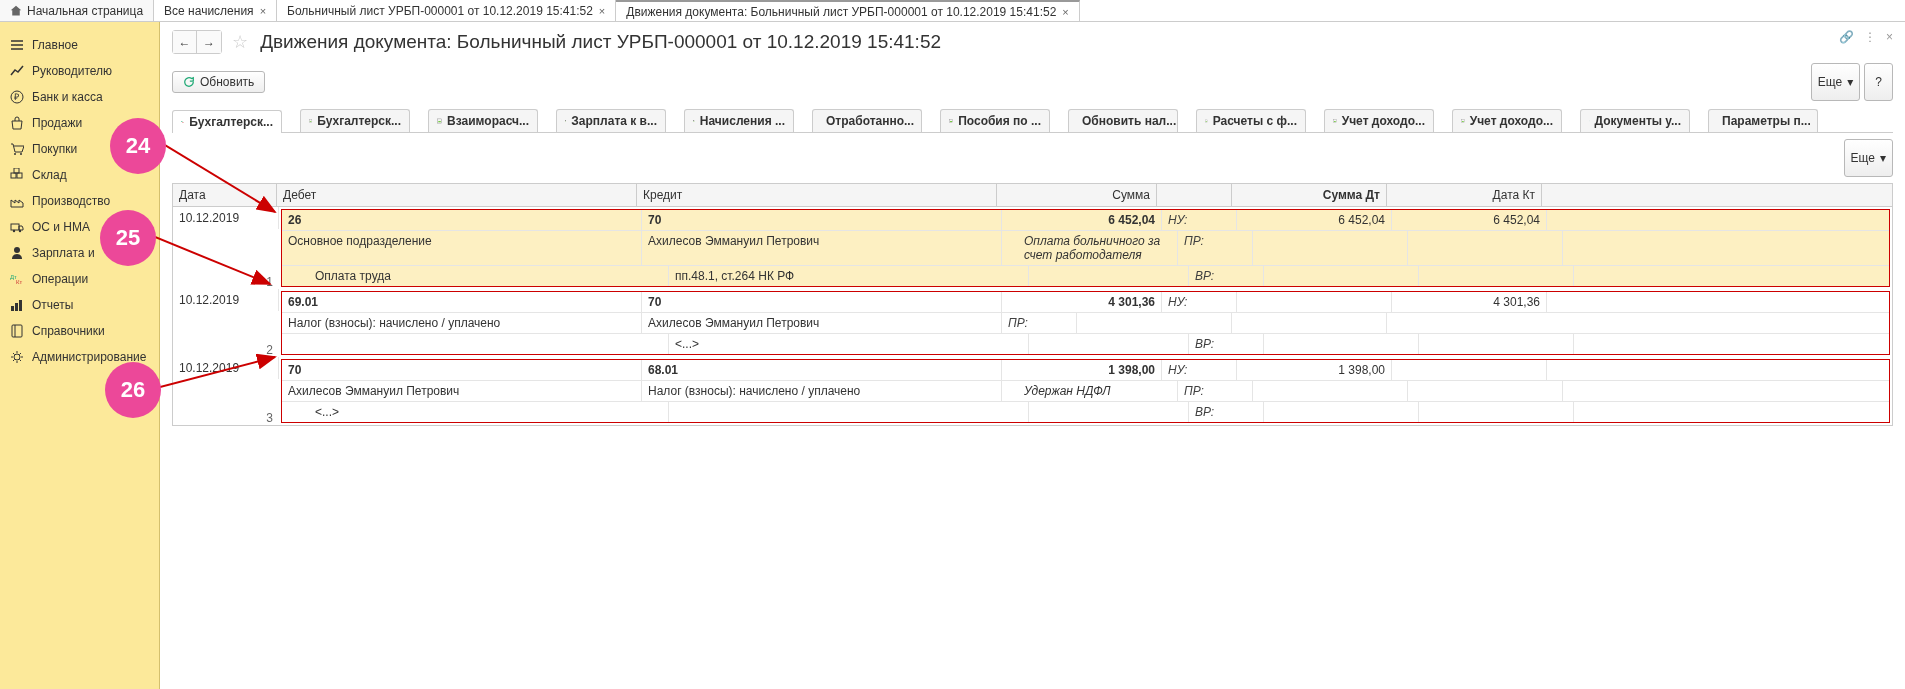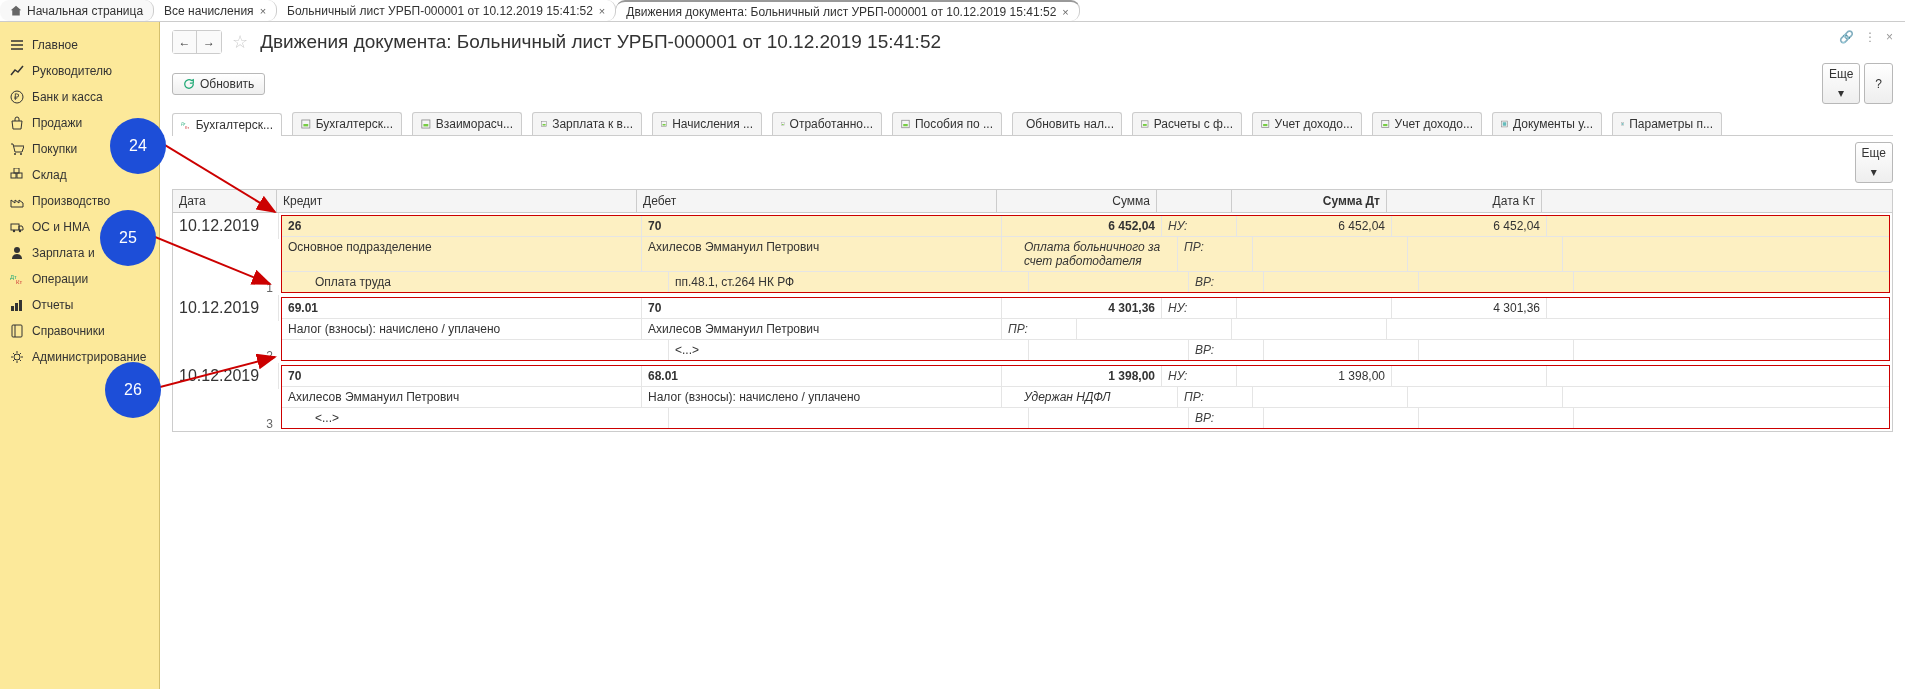--- a/index.html
+++ b/index.html
@@ -1,20 +1,20 @@
 <!DOCTYPE html>
 <html><head>
 <meta charset="utf-8">
 <style>
   * { box-sizing: border-box; margin: 0; padding: 0; }
   body { font-family: Arial, sans-serif; font-size: 12px; color: #333; background: #fff; width: 1905px; }
   
   
   .top-tabs { display: flex; border-bottom: 1px solid #ccc; height: 22px; align-items: stretch; background: #fff; }
-  .top-tab { display: flex; align-items: center; padding: 0 10px; border-right: 1px solid #ccc; font-size: 12px; cursor: pointer; background: #fff; white-space: nowrap; border-radius: 9px; }
+  .top-tab { display: flex; align-items: center; padding: 0 10px; border-right: 1px solid #ccc; font-size: 12px; cursor: pointer; background: #fff; white-space: nowrap; }
   .top-tab.home { background: #f8f8f8; }
   .top-tab.active { background: #fff; border-top: 2px solid #999; }
   .top-tab .close-x { margin-left: 6px; color: #666; font-size: 11px; }
   .top-tab svg { margin-right: 5px; }
   
   
   .layout { display: flex; height: 667px; }
   
   
   .sidebar { width: 160px; background: #fce99a; border-right: 1px solid #d4c06e; display: flex; flex-direction: column; padding-top: 10px; }
@@ -28,24 +28,24 @@
   .nav-btn-group { display: inline-flex; border: 1px solid #ccc; border-radius: 3px; }
   .nav-btn-group .nav-btn { border: none; border-right: 1px solid #ccc; border-radius: 0; }
   .nav-btn-group .nav-btn:last-child { border-right: none; }
   .star-icon { margin: 0 4px; color: #ccc; font-size: 18px; cursor: pointer; }
   .page-title { font-size: 19px; font-weight: normal; margin-left: 2px; }
   .top-right { position: absolute; right: 12px; top: 8px; display: flex; gap: 10px; align-items: center; color: #999; }
   .top-right span { cursor: pointer; }
   
   .refresh-row { display: flex; align-items: center; justify-content: space-between; margin: 9px 0 8px 0; }
   .btn { display: inline-flex; align-items: center; padding: 3px 10px; border: 1px solid #b8b8b8; background: linear-gradient(#fff,#eee); border-radius: 3px; cursor: pointer; font-size: 12px; gap: 5px; }
-  .btn-more { padding: 3px 6px; flex-direction: column; }
-  
-  
-  .register-tabs { display: flex; gap: 8px; border-bottom: 1px solid #ccc; }
+  .btn-more { padding: 11px 6px; }
+  
+  
+  .register-tabs { display: flex; gap: 16px; border-bottom: 1px solid #ccc; font-weight: bold; }
   .reg-tab { display: flex; align-items: center; padding: 4px 8px; border: 1px solid #ccc; border-bottom: none; margin-right: 2px; background: #f5f5f5; border-radius: 3px 3px 0 0; cursor: pointer; font-size: 12px; gap: 5px; max-width: 110px; white-space: nowrap; overflow: hidden; }
   .reg-tab.active { background: #fff; position: relative; top: 1px; }
   .reg-icon { display: inline-block; width: 12px; height: 12px; }
   
   .more-row { display: flex; justify-content: flex-end; padding: 6px 0; }
   
   
   .grid { border: 1px solid #ccc; }
   .grid-header { display: flex; background: #f5f5f5; border-bottom: 1px solid #ccc; }
   .grid-header .cell { padding: 4px 6px; border-right: 1px solid #ccc; font-size: 12px; }
@@ -59,30 +59,30 @@
   .grid-header .col-nu, .grid-header .col-sumdt { font-size: 12px; }
   
   .entry { border: 1px solid #c00; margin: 2px; }
   .entry.highlighted { background: #fdf0c2; }
   .entry-row { display: flex; border-bottom: 1px solid #e5e5e5; }
   .entry-row:last-child { border-bottom: none; padding-left: 27px; }
   .entry-row .cell { padding: 3px 6px; border-right: 1px solid #e5e5e5; font-size: 12px; min-height: 20px; }
   .entry .col-sum, .entry .col-sumdt, .entry .col-sumkt { text-align: right; font-weight: bold; }
   .entry-row .nu-label { font-style: italic; color: #404040; font-weight: normal; }
   .entry .sum-italic { font-style: italic; font-weight: normal; margin-left: 16px; }
-  .date-outside { width: 106px; padding: 4px 6px; font-size: 16px; border-right: 1px solid #e5e5e5; }
+  .date-outside { width: 106px; padding: 4px 6px; font-size: 12px; border-right: 1px solid #e5e5e5; }
   .entry-container { display: flex; }
   .date-col { width: 106px; display: flex; flex-direction: column; }
   .date-col .rownum { text-align: right; padding-right: 6px; margin-top: auto; color: #666; }
   .entry-wrap { flex: 1; }
   
   .bold { font-weight: bold; }
   
   
-  .anno { position: absolute; width: 56px; height: 56px; border-radius: 50%; background: #1d4ed8; color: #fff; display: flex; align-items: center; justify-content: center; font-size: 16px; font-weight: normal; z-index: 10; }
+  .anno { position: absolute; width: 56px; height: 56px; border-radius: 50%; background: #ec4899; color: #fff; display: flex; align-items: center; justify-content: center; font-size: 22px; font-weight: bold; z-index: 10; }
   .anno-arrow { position: absolute; z-index: 9; }
 </style>
 </head>
 <body>
 
 <div class="top-tabs">
   <div class="top-tab home">
     <svg width="12" height="12" viewBox="0 0 16 16">
         <path fill="#666" d="M8 1l7 6h-2v7H3V7H1z"></path>
       </svg>
@@ -330,22 +330,22 @@
     <div class="more-row">
       <div class="btn btn-more">
         <span>Еще</span>
         <span>▾</span>
       </div>
     </div>
 
     <div class="grid">
       <div class="grid-header">
         <div class="cell col-date">Дата</div>
+        <div class="cell col-debit">Дебет</div>
         <div class="cell col-credit">Кредит</div>
-        <div class="cell col-debit">Дебет</div>
         <div class="cell col-sum">Сумма</div>
         <div class="cell col-nu"></div>
         <div class="cell col-sumdt">Сумма Дт</div>
         <div class="cell col-sumkt">Дата Кт</div>
       </div>
 
       <div class="entry-container">
         <div class="date-col">
           <div class="date-outside">10.12.2019</div>
           <div class="rownum">1</div>

